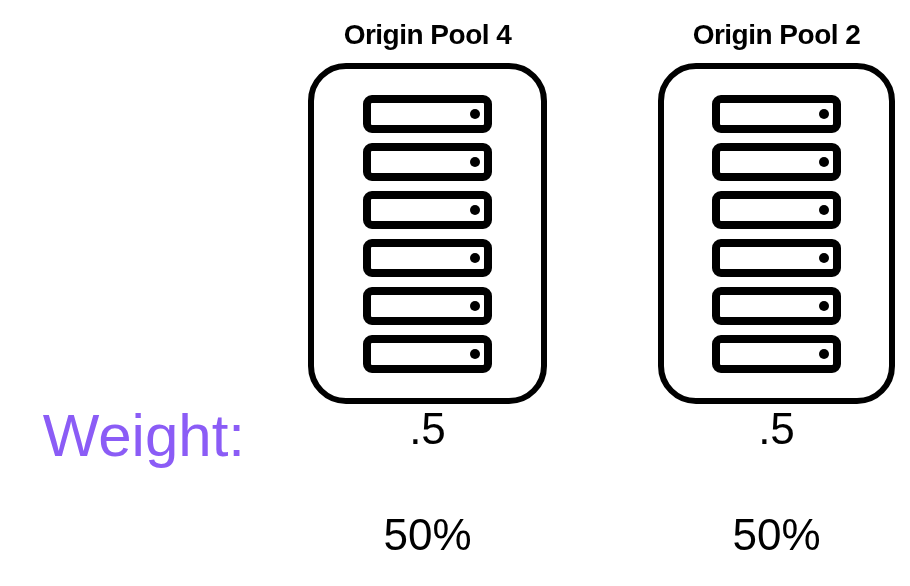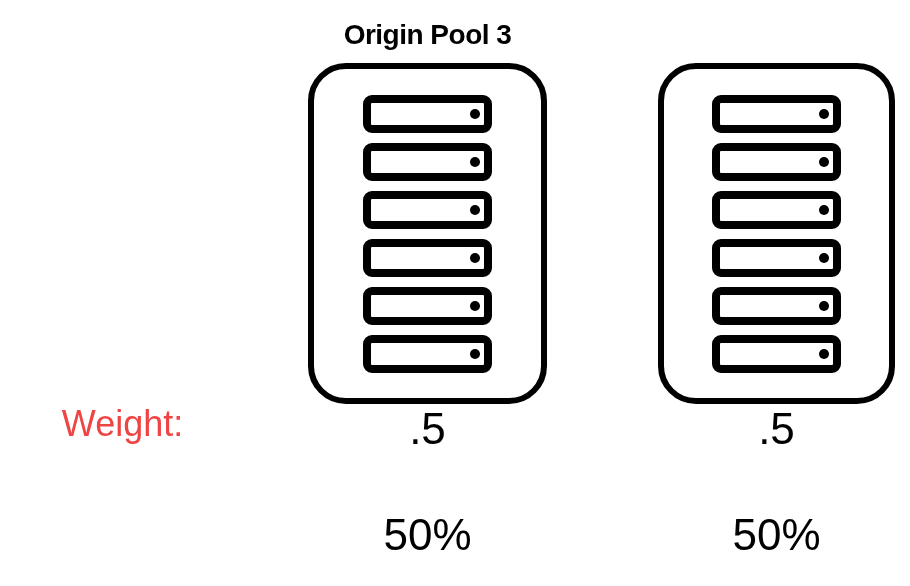--- a/index.html
+++ b/index.html
@@ -70,23 +70,23 @@
     height: 10px;
     border-radius: 50%;
     background: #000000;
   }
 
   
   .row-label {
     position: absolute;
     left: 0;
     line-height: 1;
-    font-size: 36px;
-    text-align: center;
-    color: #ef4444;
+    font-size: 60px;
+    text-align: right;
+    color: #8b5cf6;
     white-space: nowrap;
   }
   .row-label.weight { top: 406px; width: 245px; }
   .row-label.probability { top: 511px; width: 232px; }
 
   
   .row-value {
     position: absolute;
     line-height: 1;
     font-size: 44px;
@@ -97,22 +97,23 @@
   .row-value.w1 { top: 407px; left: 308px; width: 239px; }
   .row-value.w2 { top: 407px; left: 658px; width: 237px; }
   .row-value.pr1 { top: 513px; left: 308px; width: 239px; }
   .row-value.pr2 { top: 513px; left: 658px; width: 237px; }
 </style>
 </head>
 <body>
 
 <div class="canvas">
 
-  <div class="pool-title p1">Origin Pool 3</div>
+  <div class="pool-title p1">Origin Pool 4</div>
 
+  <div class="pool-title p2">Origin Pool 2</div>
 
   <div class="pool-box p1">
       <div class="server">
         <span class="dot"></span>
       </div>
       <div class="server">
         <span class="dot"></span>
       </div>
       <div class="server">
         <span class="dot"></span>

